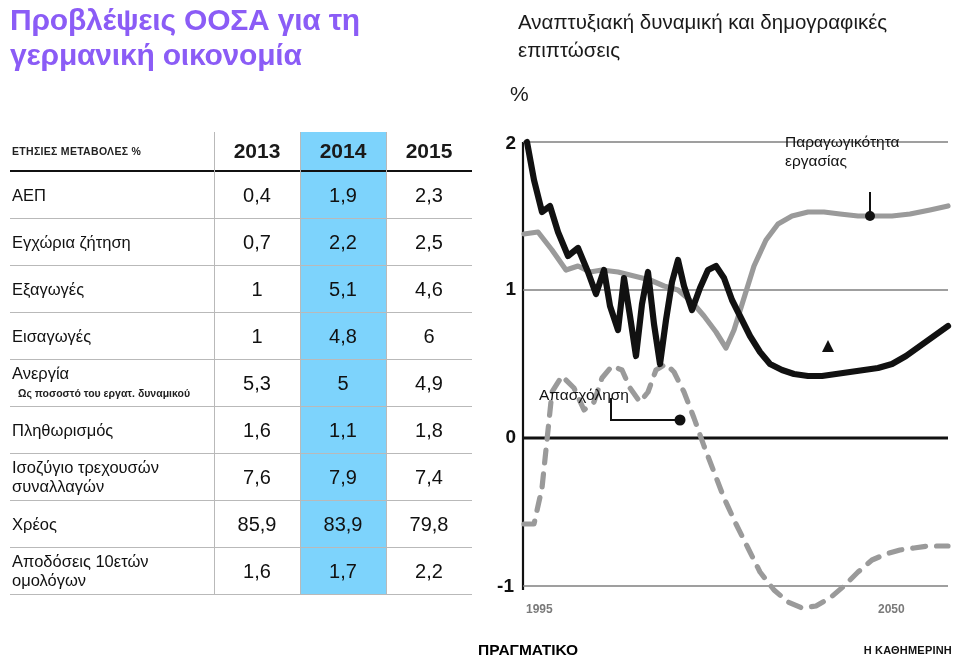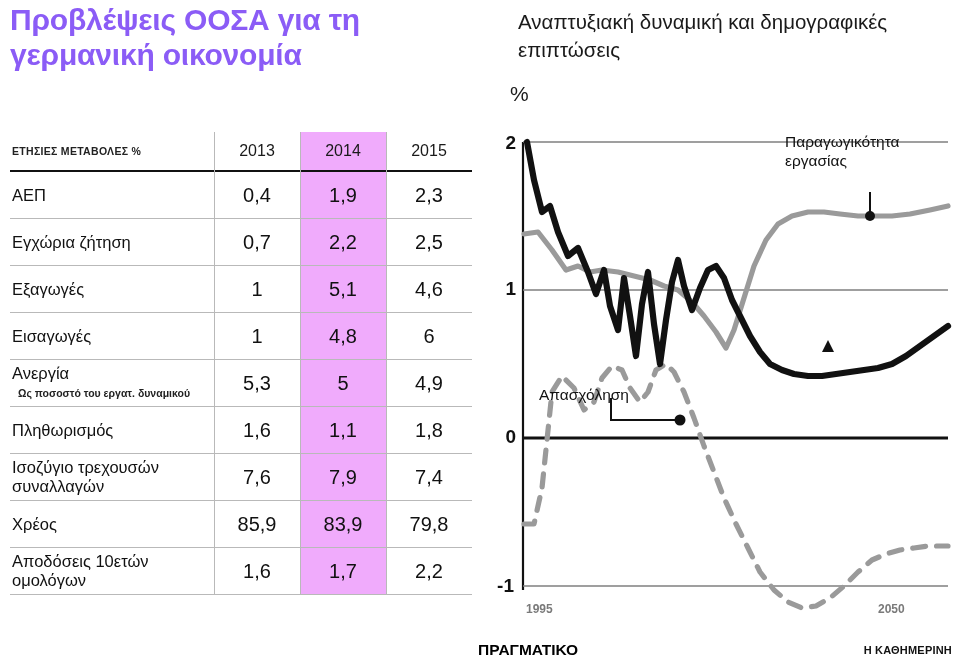--- a/index.html
+++ b/index.html
@@ -50,37 +50,37 @@
     table-layout: fixed;
   }
   table.data td, table.data th {
     padding: 0;
     margin: 0;
   }
   .col-label { width: 204px; }
   .col-num   { width: 86px; }
 
   .hdr-row th {
-    font-size: 16px;
-    font-weight: normal;
+    font-size: 21px;
+    font-weight: bold;
     color: #1a1a1a;
     text-align: center;
     height: 38px;
     vertical-align: middle;
     border-bottom: 2.5px solid #111;
   }
   .hdr-row th.lbl {
     font-size: 10.5px;
     font-weight: bold;
     letter-spacing: 0.3px;
     text-align: left;
     padding-left: 2px;
     color: #222;
   }
-  .shade { background: #f0abfc; }
+  .shade { background: #7dd3fc; }
 
   tbody td {
     height: 46px;
     vertical-align: middle;
     border-bottom: 1px solid #b9b9b9;
     font-size: 19px;
     color: #111;
   }
   tbody td.lbl {
     text-align: left;

